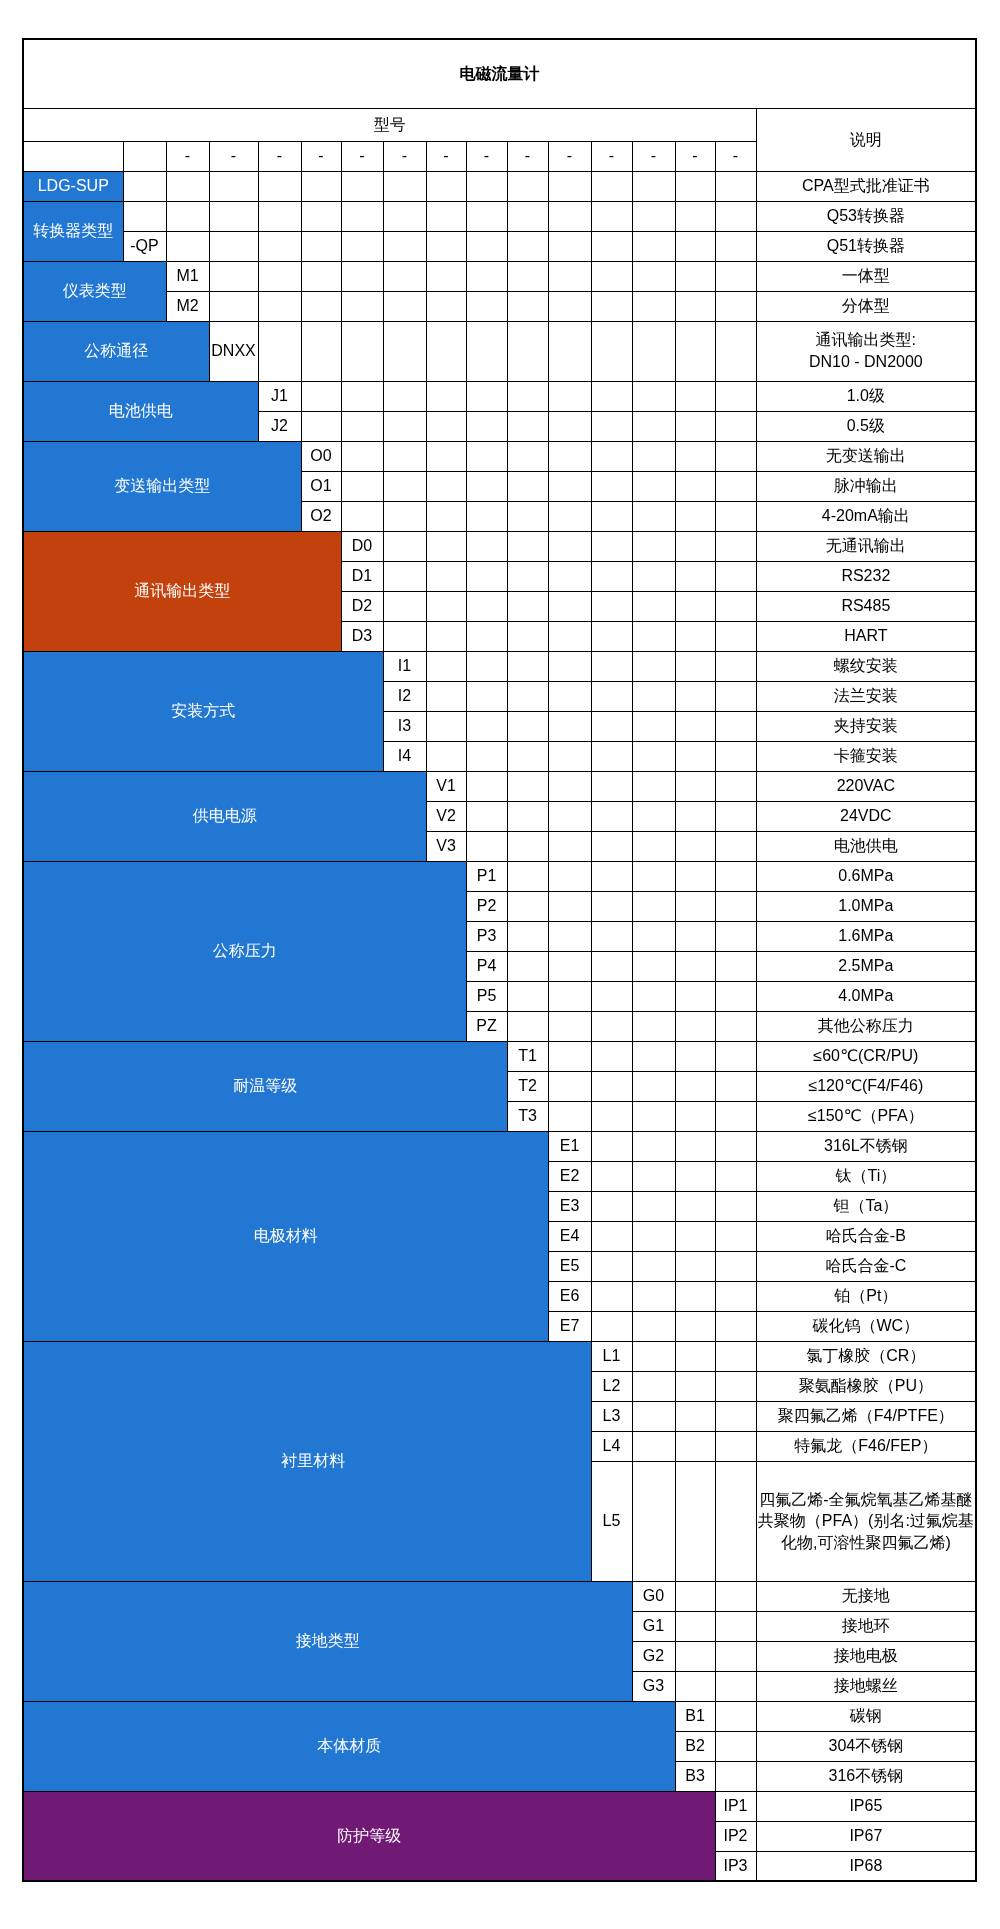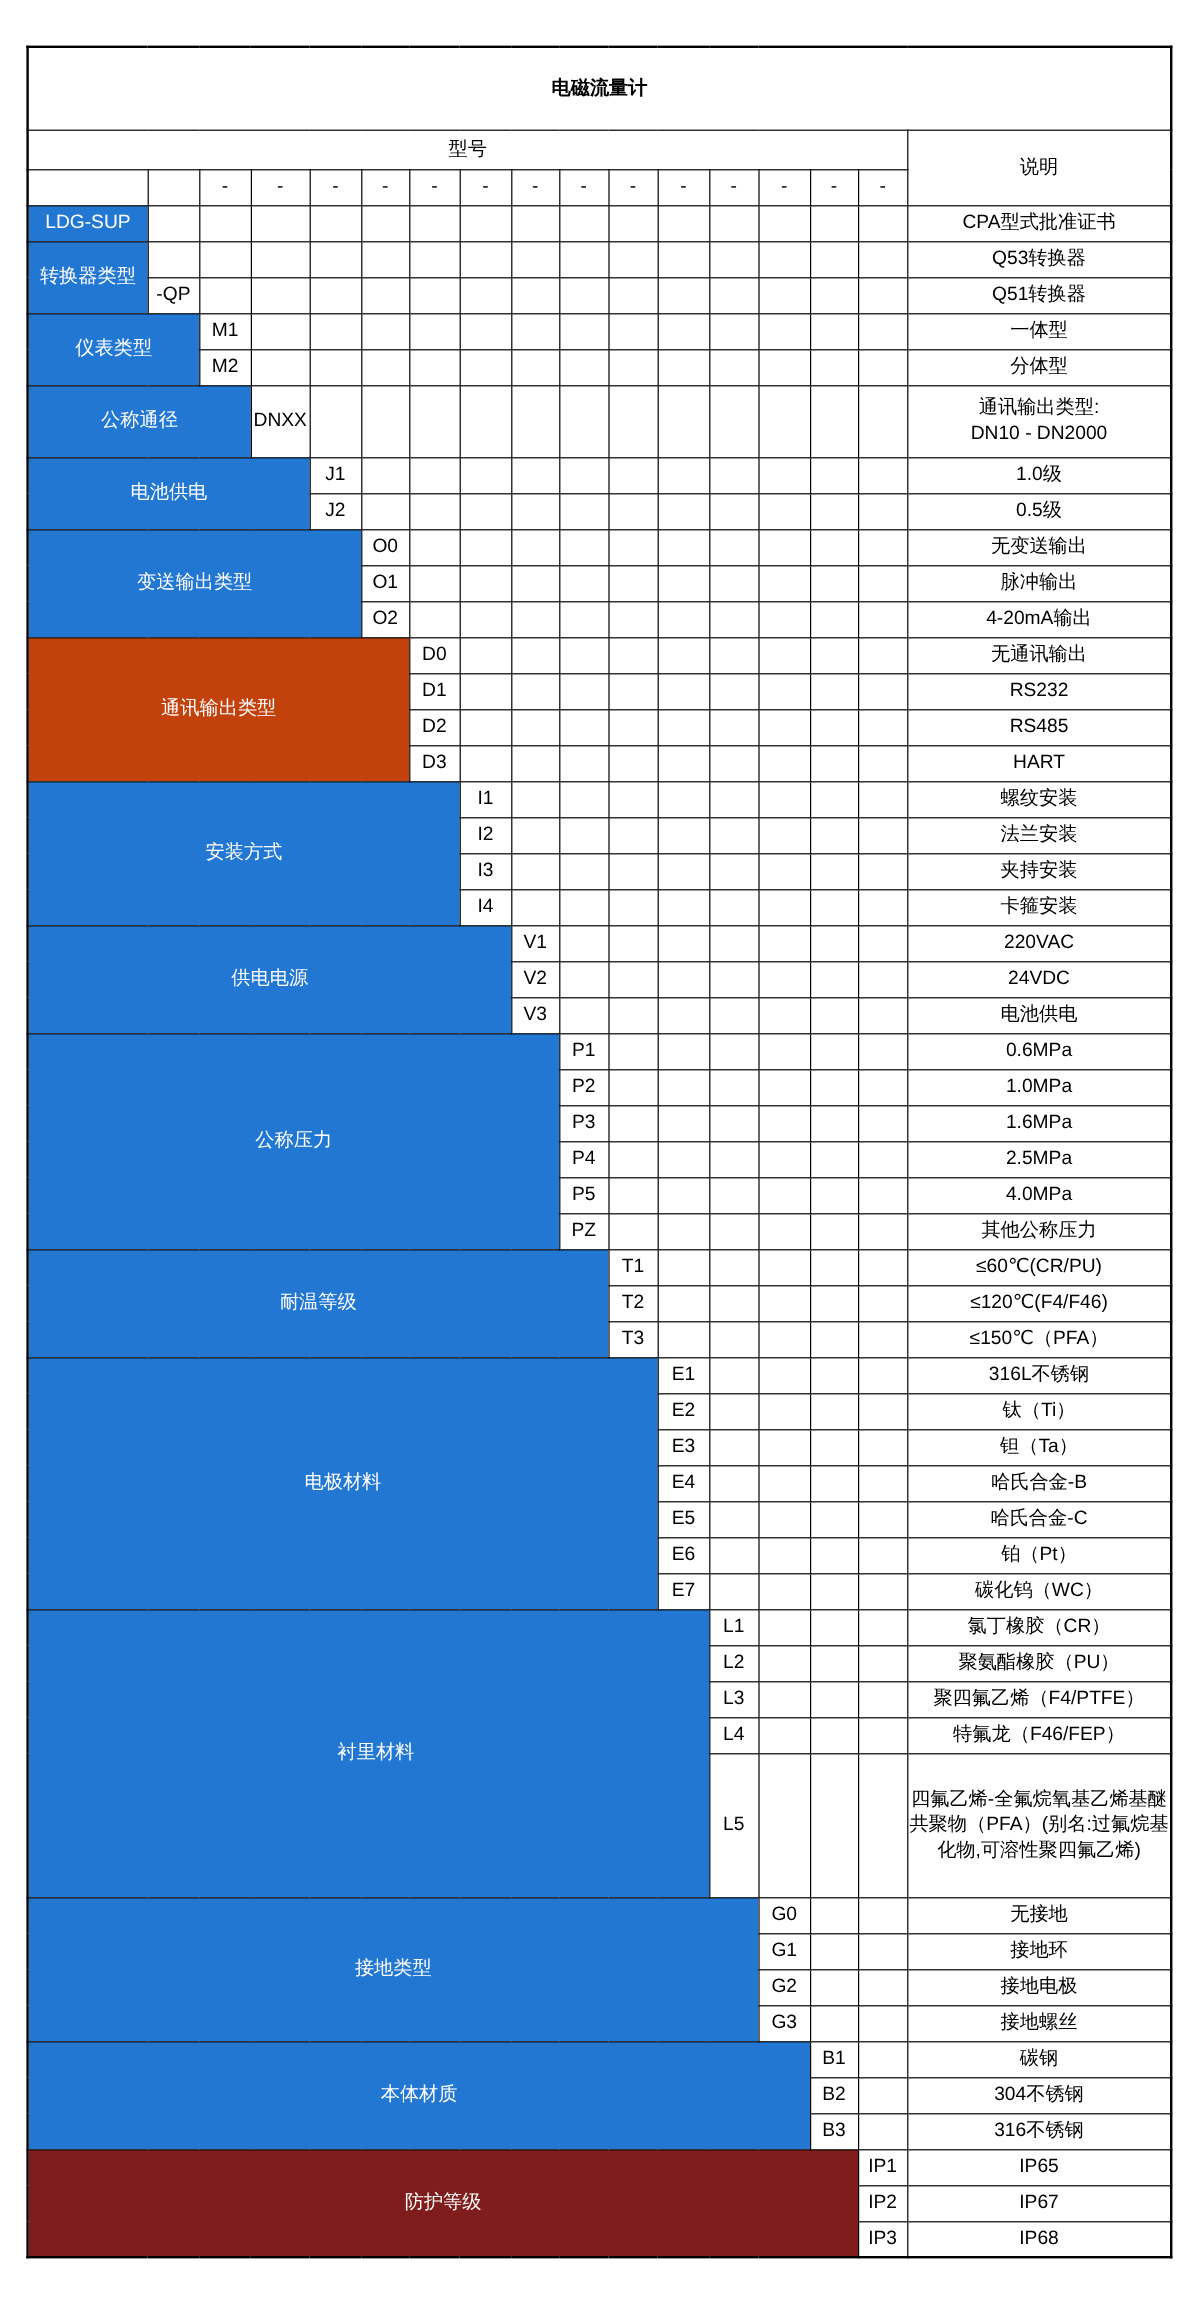--- a/index.html
+++ b/index.html
@@ -628,21 +628,21 @@
           <td class="code">B2</td>
           <td class="code"></td>
           <td class="desc">304不锈钢</td>
         </tr>
         <tr style="height: 30px;">
           <td class="code">B3</td>
           <td class="code"></td>
           <td class="desc">316不锈钢</td>
         </tr>
         <tr style="height: 30px;">
-          <td class="cat" colspan="15" rowspan="3" style="background: #7f1d1d; color: rgb(255, 255, 255);">防护等级</td>
+          <td class="cat" colspan="15" rowspan="3" style="background: #701a75; color: rgb(255, 255, 255);">防护等级</td>
           <td class="code">IP1</td>
           <td class="desc">IP65</td>
         </tr>
         <tr style="height: 30px;">
           <td class="code">IP2</td>
           <td class="desc">IP67</td>
         </tr>
         <tr style="height: 30px;">
           <td class="code">IP3</td>
           <td class="desc">IP68</td>

